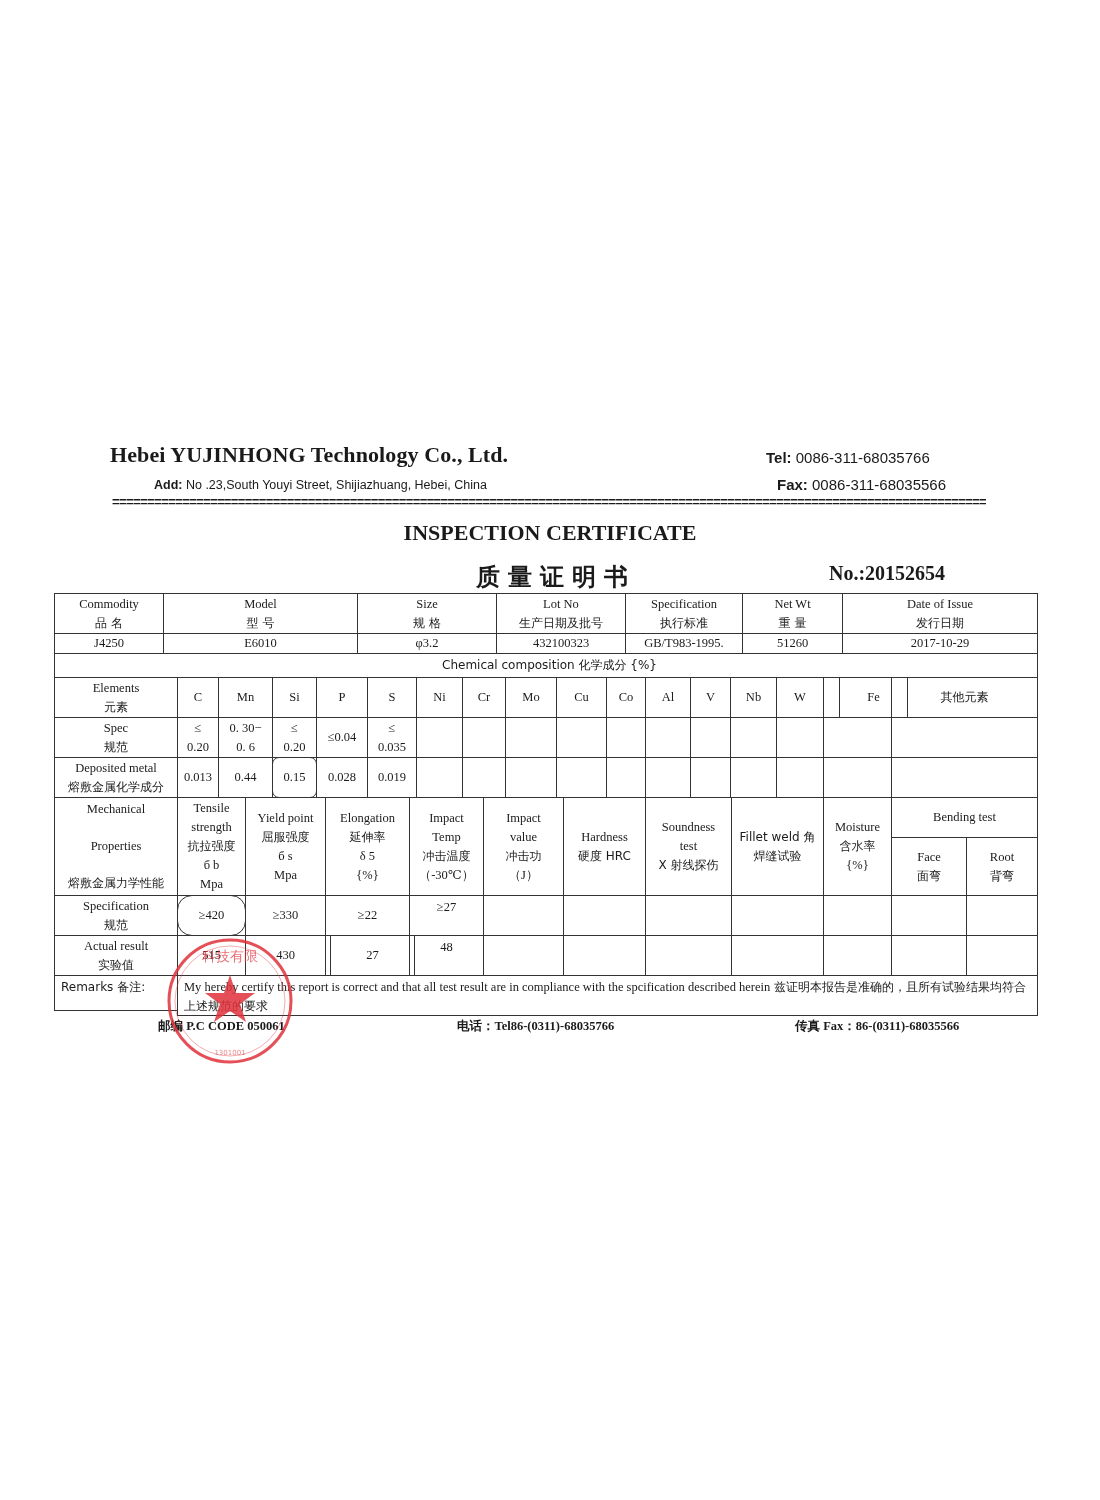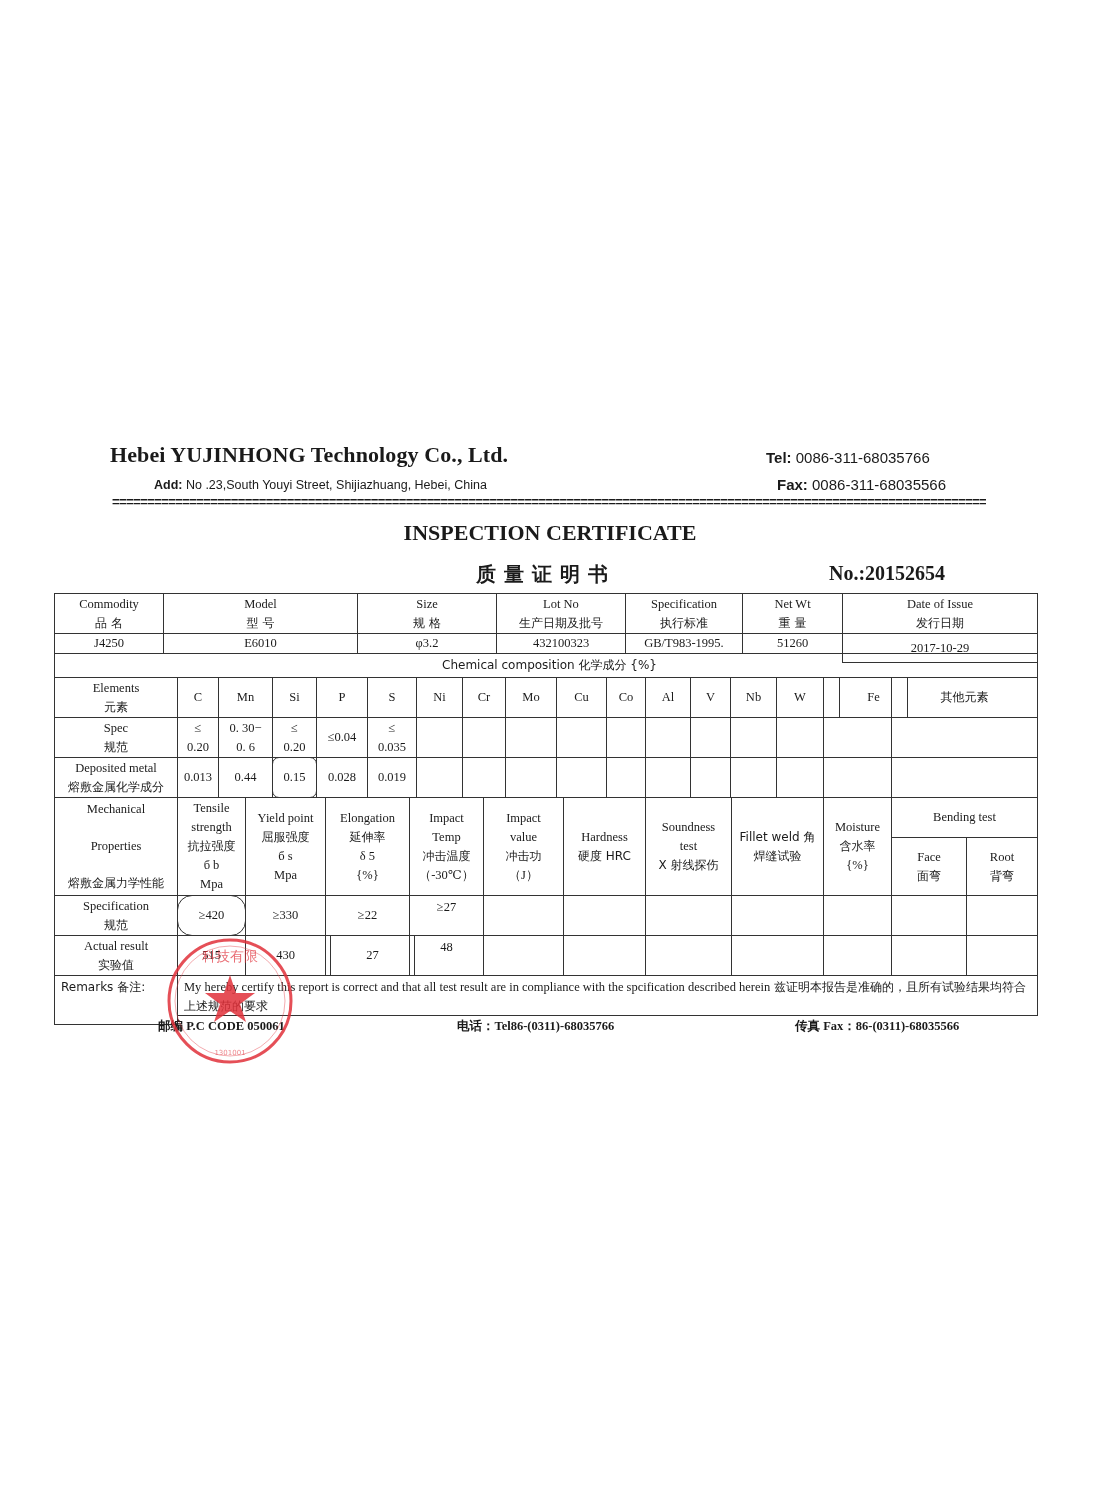--- a/index.html
+++ b/index.html
@@ -7,21 +7,21 @@
          font-family:"Liberation Serif", "DejaVu Serif", serif; }
   .abs { position:absolute; }
   .company { left:110px; top:442px; font-size:22px; font-weight:bold; letter-spacing:0.1px; white-space:nowrap; }
   .addr { left:154px; top:478px; font-family:"Liberation Sans", sans-serif; font-size:12.5px; white-space:nowrap; }
   .tel { left:766px; top:449px; font-family:"Liberation Sans", sans-serif; font-size:15px; white-space:nowrap; }
   .fax { left:777px; top:476px; font-family:"Liberation Sans", sans-serif; font-size:15px; white-space:nowrap; }
   .lbl-b { font-weight:bold; }
   .rule { left:112px; top:495px; width:874px; height:14px; overflow:hidden; font-family:"Liberation Sans", sans-serif; font-size:13px; font-weight:bold; letter-spacing:-0.6px; white-space:nowrap; line-height:14px; }
   .title { left:0; width:1100px; top:520px; text-align:center; font-size:22px; font-weight:bold; }
   .title span { position:relative; left:0px; }
-  .cn-title { left:476px; top:561px; font-size:20px; font-weight:bold; letter-spacing:8px; white-space:nowrap; font-family:"DejaVu Sans", sans-serif; }
+  .cn-title { left:476px; top:561px; font-size:24px; font-weight:bold; letter-spacing:8px; white-space:nowrap; font-family:"DejaVu Sans", sans-serif; }
   .certno { left:829px; top:562px; font-size:20px; font-weight:bold; white-space:nowrap; }
 
   .cell { position:absolute; box-sizing:border-box; border:1px solid #333; display:flex; flex-direction:column;
           align-items:center; justify-content:center; text-align:center; font-size:12.5px; line-height:19px; overflow:hidden; }
   .cell .cn { font-family:"DejaVu Sans", sans-serif; font-size:12px; }
   .cell.top { justify-content:flex-start; padding-top:2px; }
   .cell.left { align-items:flex-start; padding-left:6px; }
   .foot { top:1018px; font-size:12.5px; font-weight:bold; white-space:nowrap; }
   .foot .cn { font-family:"DejaVu Sans", sans-serif; }
   .stamp { left:166px; top:937px; width:128px; height:128px; pointer-events:none; }
@@ -81,21 +81,21 @@
       <span>Net Wt</span>
       <span class="cn">重 量</span>
     </div>
     <div class="cell" style="left: 742px; top: 633px; width: 101px; height: 21px;">
       <span>51260</span>
     </div>
     <div class="cell" style="left: 842px; top: 593px; width: 196px; height: 41px;">
       <span>Date of Issue</span>
       <span class="cn">发行日期</span>
     </div>
-    <div class="cell" style="left: 842px; top: 633px; width: 196px; height: 30px;">
+    <div class="cell" style="left: 842px; top: 633px; width: 196px; height: 21px;">
       <span>2017-10-29</span>
     </div>
     <div class="cell" style="left: 54px; top: 653px; width: 984px; height: 25px; padding-left: 7px;">
       <span class="cn">Chemical    composition 化学成分 {%}</span>
     </div>
     <div class="cell" style="left: 54px; top: 677px; width: 124px; height: 41px;">
       <span>Elements</span>
       <span class="cn">元素</span>
     </div>
     <div class="cell" style="left: 54px; top: 717px; width: 124px; height: 41px;">
@@ -314,21 +314,21 @@
     <div class="cell" style="left: 645px; top: 895px; width: 87px; height: 41px;"></div>
     <div class="cell" style="left: 645px; top: 935px; width: 87px; height: 41px;"></div>
     <div class="cell" style="left: 731px; top: 895px; width: 93px; height: 41px;"></div>
     <div class="cell" style="left: 731px; top: 935px; width: 93px; height: 41px;"></div>
     <div class="cell" style="left: 823px; top: 895px; width: 69px; height: 41px;"></div>
     <div class="cell" style="left: 823px; top: 935px; width: 69px; height: 41px;"></div>
     <div class="cell" style="left: 891px; top: 895px; width: 76px; height: 41px;"></div>
     <div class="cell" style="left: 891px; top: 935px; width: 76px; height: 41px;"></div>
     <div class="cell" style="left: 966px; top: 895px; width: 72px; height: 41px;"></div>
     <div class="cell" style="left: 966px; top: 935px; width: 72px; height: 41px;"></div>
-    <div class="cell top left" style="left: 54px; top: 975px; width: 124px; height: 50px;">
+    <div class="cell top left" style="left: 54px; top: 975px; width: 124px; height: 36px;">
       <span class="cn">Remarks 备注:</span>
     </div>
     <div class="cell top left" style="left: 177px; top: 975px; width: 861px; height: 41px;">
       <div class="remark-text"><span>My hereby certify this report is correct and that all test result are in compliance with the spcification described herein</span><span class="cn">  兹证明本报告是准确的，且所有试验结果均符合上述规范的要求</span></div>
     </div>
   </div>
 
 <div class="abs foot" style="left:158px;"><span class="cn">邮编</span><span> P.C CODE 050061</span></div>
 <div class="abs foot" style="left:457px;"><span class="cn">电话：</span><span>Tel86-(0311)-68035766</span></div>
 <div class="abs foot" style="left:795px;"><span class="cn">传真</span><span> Fax：86-(0311)-68035566</span></div>

